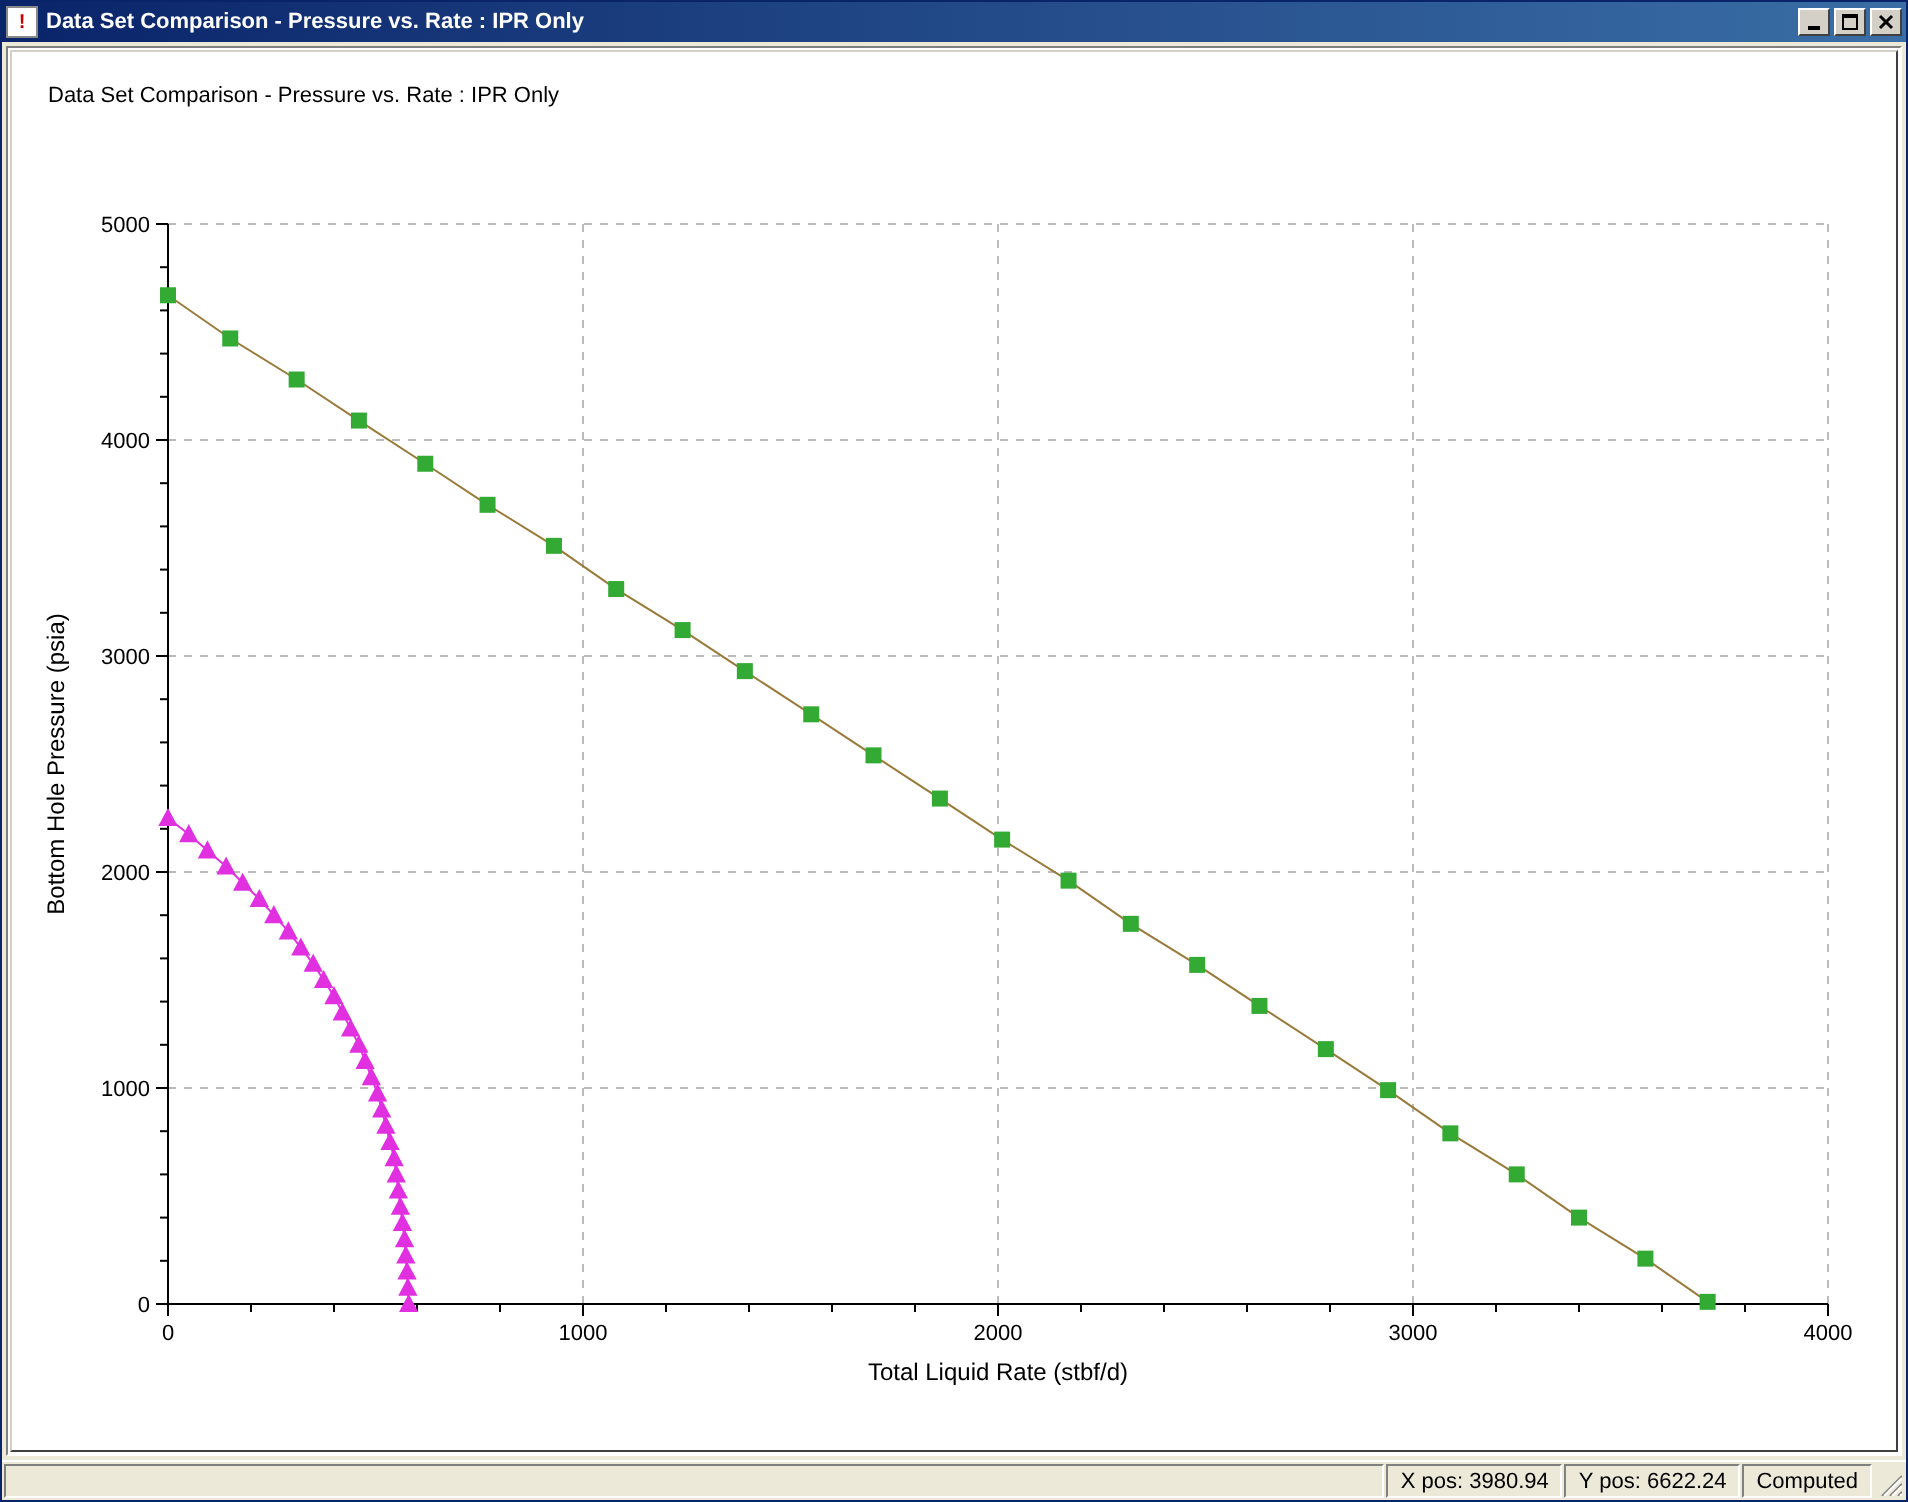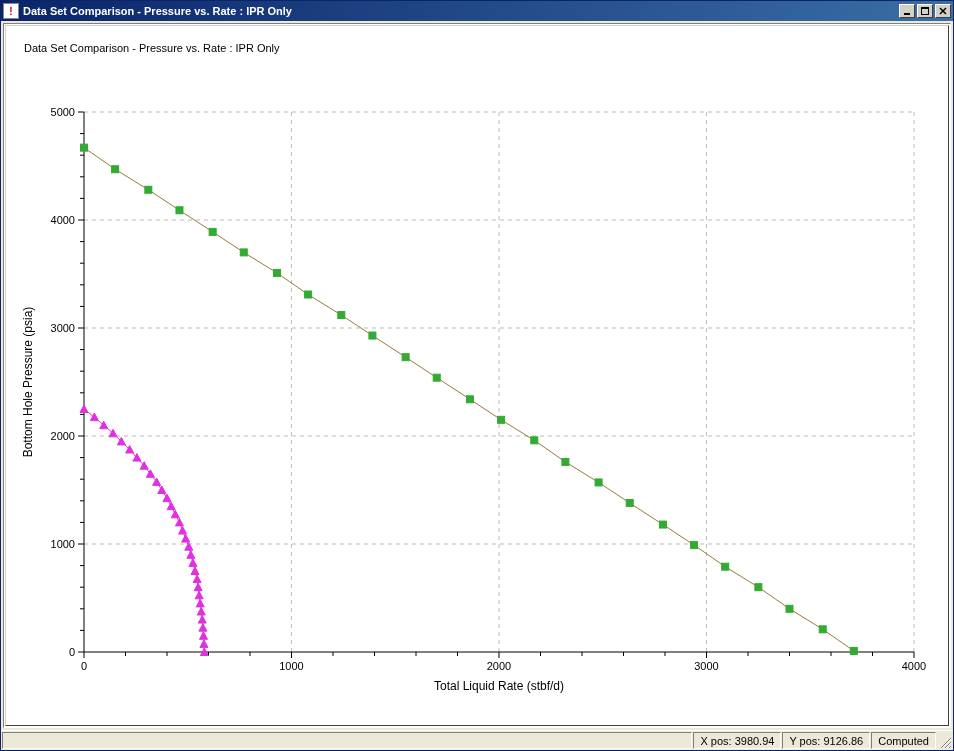--- a/index.html
+++ b/index.html
@@ -304,21 +304,21 @@
 
     <div class="inner-border"></div>
   </div>
 
   <div class="statusbar">
     <div class="status-spacer"></div>
     <div class="status-cell">
       <span>X pos:</span>&nbsp;<span>3980.94</span>
     </div>
     <div class="status-cell">
-      <span>Y pos:</span>&nbsp;<span>9126.86</span>
+      <span>Y pos:</span>&nbsp;<span>6622.24</span>
     </div>
     <div class="status-cell">Computed</div>
     <div class="grip">
       <svg width="12" height="12">
         <line x1="2" y1="12" x2="12" y2="2" stroke="#808080"></line>
         <line x1="6" y1="12" x2="12" y2="6" stroke="#808080"></line>
         <line x1="10" y1="12" x2="12" y2="10" stroke="#808080"></line>
         <line x1="3" y1="12" x2="12" y2="3" stroke="#fff"></line>
         <line x1="7" y1="12" x2="12" y2="7" stroke="#fff"></line>
         <line x1="11" y1="12" x2="12" y2="11" stroke="#fff"></line>

